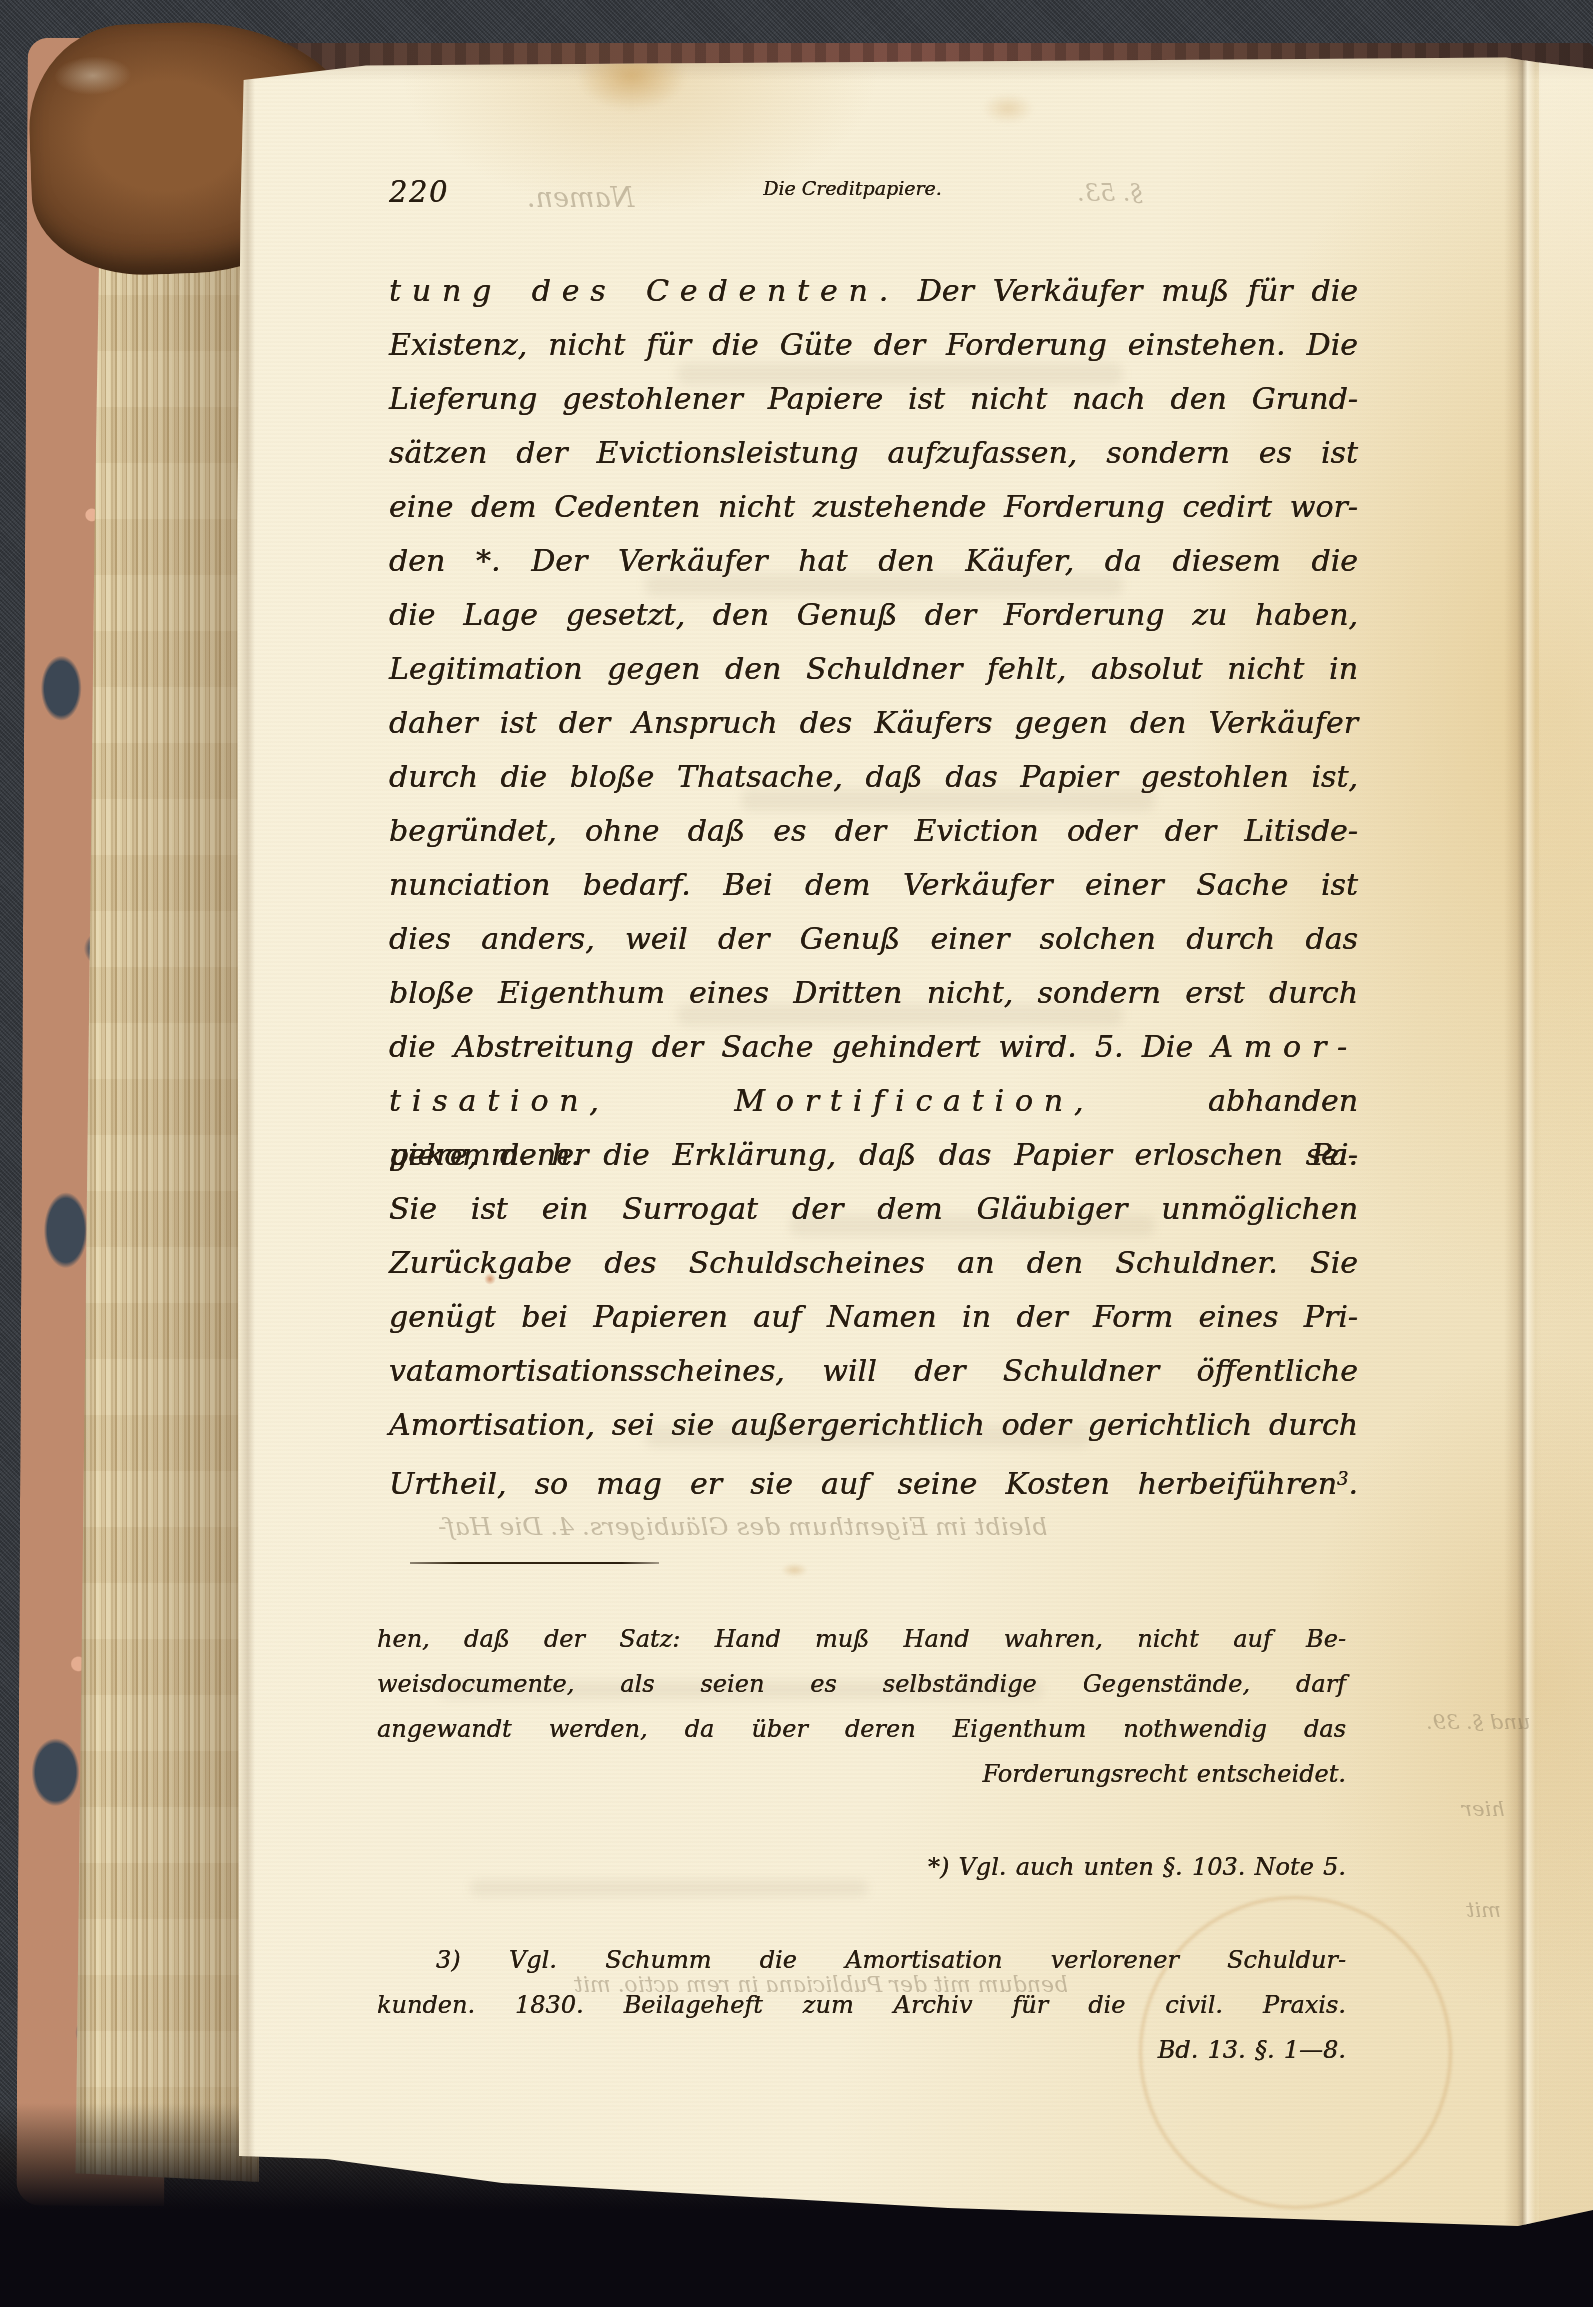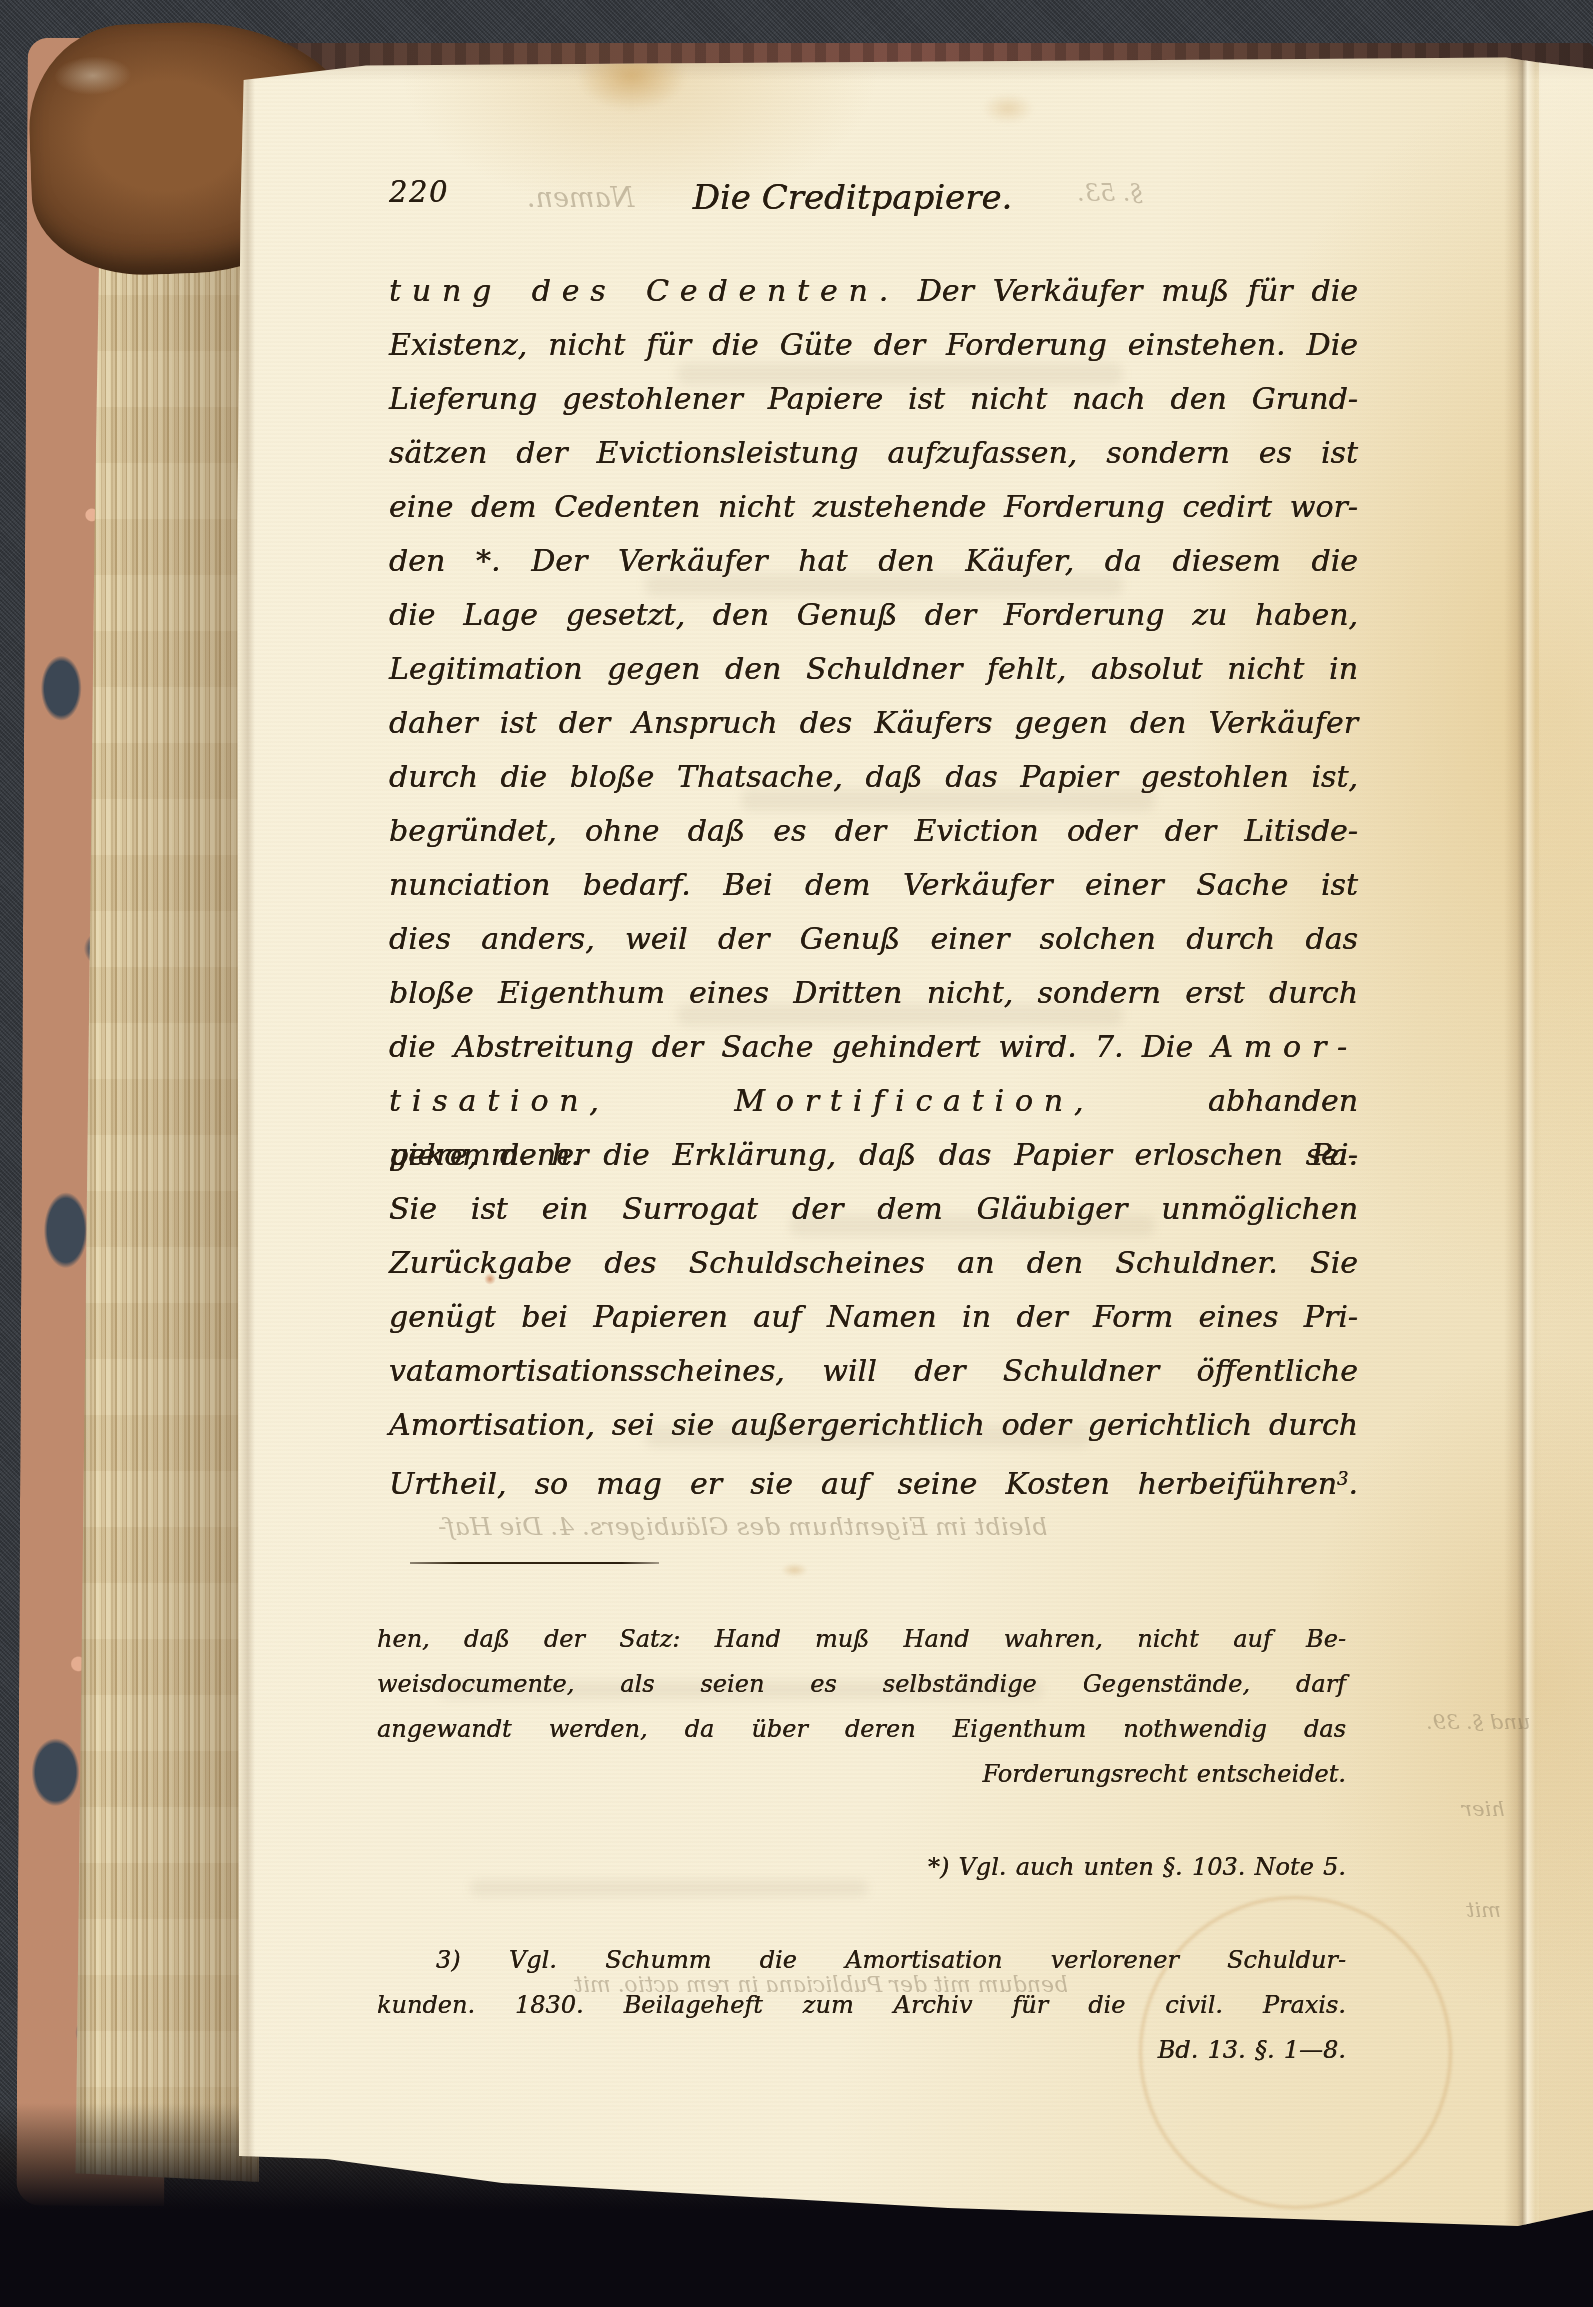--- a/index.html
+++ b/index.html
@@ -87,21 +87,21 @@
     background:linear-gradient(180deg, rgba(255,252,240,0.45), rgba(240,225,190,0.10) 40%, rgba(210,180,130,0.15) 100%);}
   .ringstain{position:absolute;left:908px;top:1848px;width:307px;height:307px;border-radius:50%;
     border:3.2px solid rgba(200,150,85,0.32);filter:blur(1.6px);}
   .fox{position:absolute;border-radius:50%;}
   .fox.f1{left:341px;top:-9.6px;width:119px;height:76px;background:radial-gradient(ellipse, rgba(200,152,78,0.55), transparent 65%);filter:blur(2.4px);}
   .fox.f2{left:749px;top:44px;width:56px;height:33px;background:radial-gradient(ellipse, rgba(205,160,90,0.30), transparent 65%);filter:blur(2.4px);}
   .fox.f3{left:253px;top:1225px;width:12px;height:12px;background:radial-gradient(circle, rgba(185,85,35,0.6), transparent 70%);}
   .fox.f4{left:550px;top:1515px;width:27px;height:14.3px;background:radial-gradient(ellipse, rgba(200,150,80,0.35), transparent 70%);filter:blur(1.6px);}
 
   .pagenum{position:absolute;left:158px;top:127px;font-size:29px;letter-spacing:1.6px;}
-  .header{position:absolute;left:446px;top:129px;width:351px;text-align:center;font-size:34px;}
+  .header{position:absolute;left:446px;top:129px;width:351px;text-align:center;font-size:19px;}
   .ink{text-shadow:0 0 0.5px rgba(45,30,15,0.9), 0.3px 0.3px 0 rgba(45,30,15,0.5);}
 
   .body{position:absolute;left:158px;top:216px;width:969px;}
   .tline{height:54px;line-height:54px;font-size:30px;white-space:nowrap;
          text-align:justify;text-align-last:justify;word-spacing:1.6px;}
   .tline{white-space:normal;}
   .sperr{letter-spacing:0.36em;}
   .sup{font-size:0.6em;vertical-align:0.5em;letter-spacing:0;}
 
   .rule{position:absolute;left:179px;top:1514px;width:249px;height:2.4px;
@@ -158,21 +158,21 @@
         <div class="tline"><span>eine dem Cedenten nicht zustehende Forderung cedirt wor-</span></div>
         <div class="tline"><span>den *.  Der Verkäufer hat den Käufer, da diesem die</span></div>
         <div class="tline"><span>die Lage gesetzt, den Genuß der Forderung zu haben,</span></div>
         <div class="tline"><span>Legitimation gegen den Schuldner fehlt, absolut nicht in</span></div>
         <div class="tline"><span>daher ist der Anspruch des Käufers gegen den Verkäufer</span></div>
         <div class="tline"><span>durch die bloße Thatsache, daß das Papier gestohlen ist,</span></div>
         <div class="tline"><span>begründet, ohne daß es der Eviction oder der Litisde-</span></div>
         <div class="tline"><span>nunciation bedarf.  Bei dem Verkäufer einer Sache ist</span></div>
         <div class="tline"><span>dies anders, weil der Genuß einer solchen durch das</span></div>
         <div class="tline"><span>bloße Eigenthum eines Dritten nicht, sondern erst durch</span></div>
-        <div class="tline"><span>die Abstreitung der Sache gehindert wird.  7. Die </span><span class="sperr">Amor-</span></div>
+        <div class="tline"><span>die Abstreitung der Sache gehindert wird.  5. Die </span><span class="sperr">Amor-</span></div>
         <div class="tline"><span class="sperr">tisation, Mortification,</span><span> abhanden gekommener Pa-</span></div>
         <div class="tline"><span>piere, d. h. die Erklärung, daß das Papier erloschen sei.</span></div>
         <div class="tline"><span>Sie ist ein Surrogat der dem Gläubiger unmöglichen</span></div>
         <div class="tline"><span>Zurückgabe des Schuldscheines an den Schuldner.  Sie</span></div>
         <div class="tline"><span>genügt bei Papieren auf Namen in der Form eines Pri-</span></div>
         <div class="tline"><span>vatamortisationsscheines, will der Schuldner öffentliche</span></div>
         <div class="tline"><span>Amortisation, sei sie außergerichtlich oder gerichtlich durch</span></div>
         <div class="tline"><span>Urtheil, so mag er sie auf seine Kosten herbeiführen</span><span class="sup">3</span><span>.</span></div>
       </div>
 

